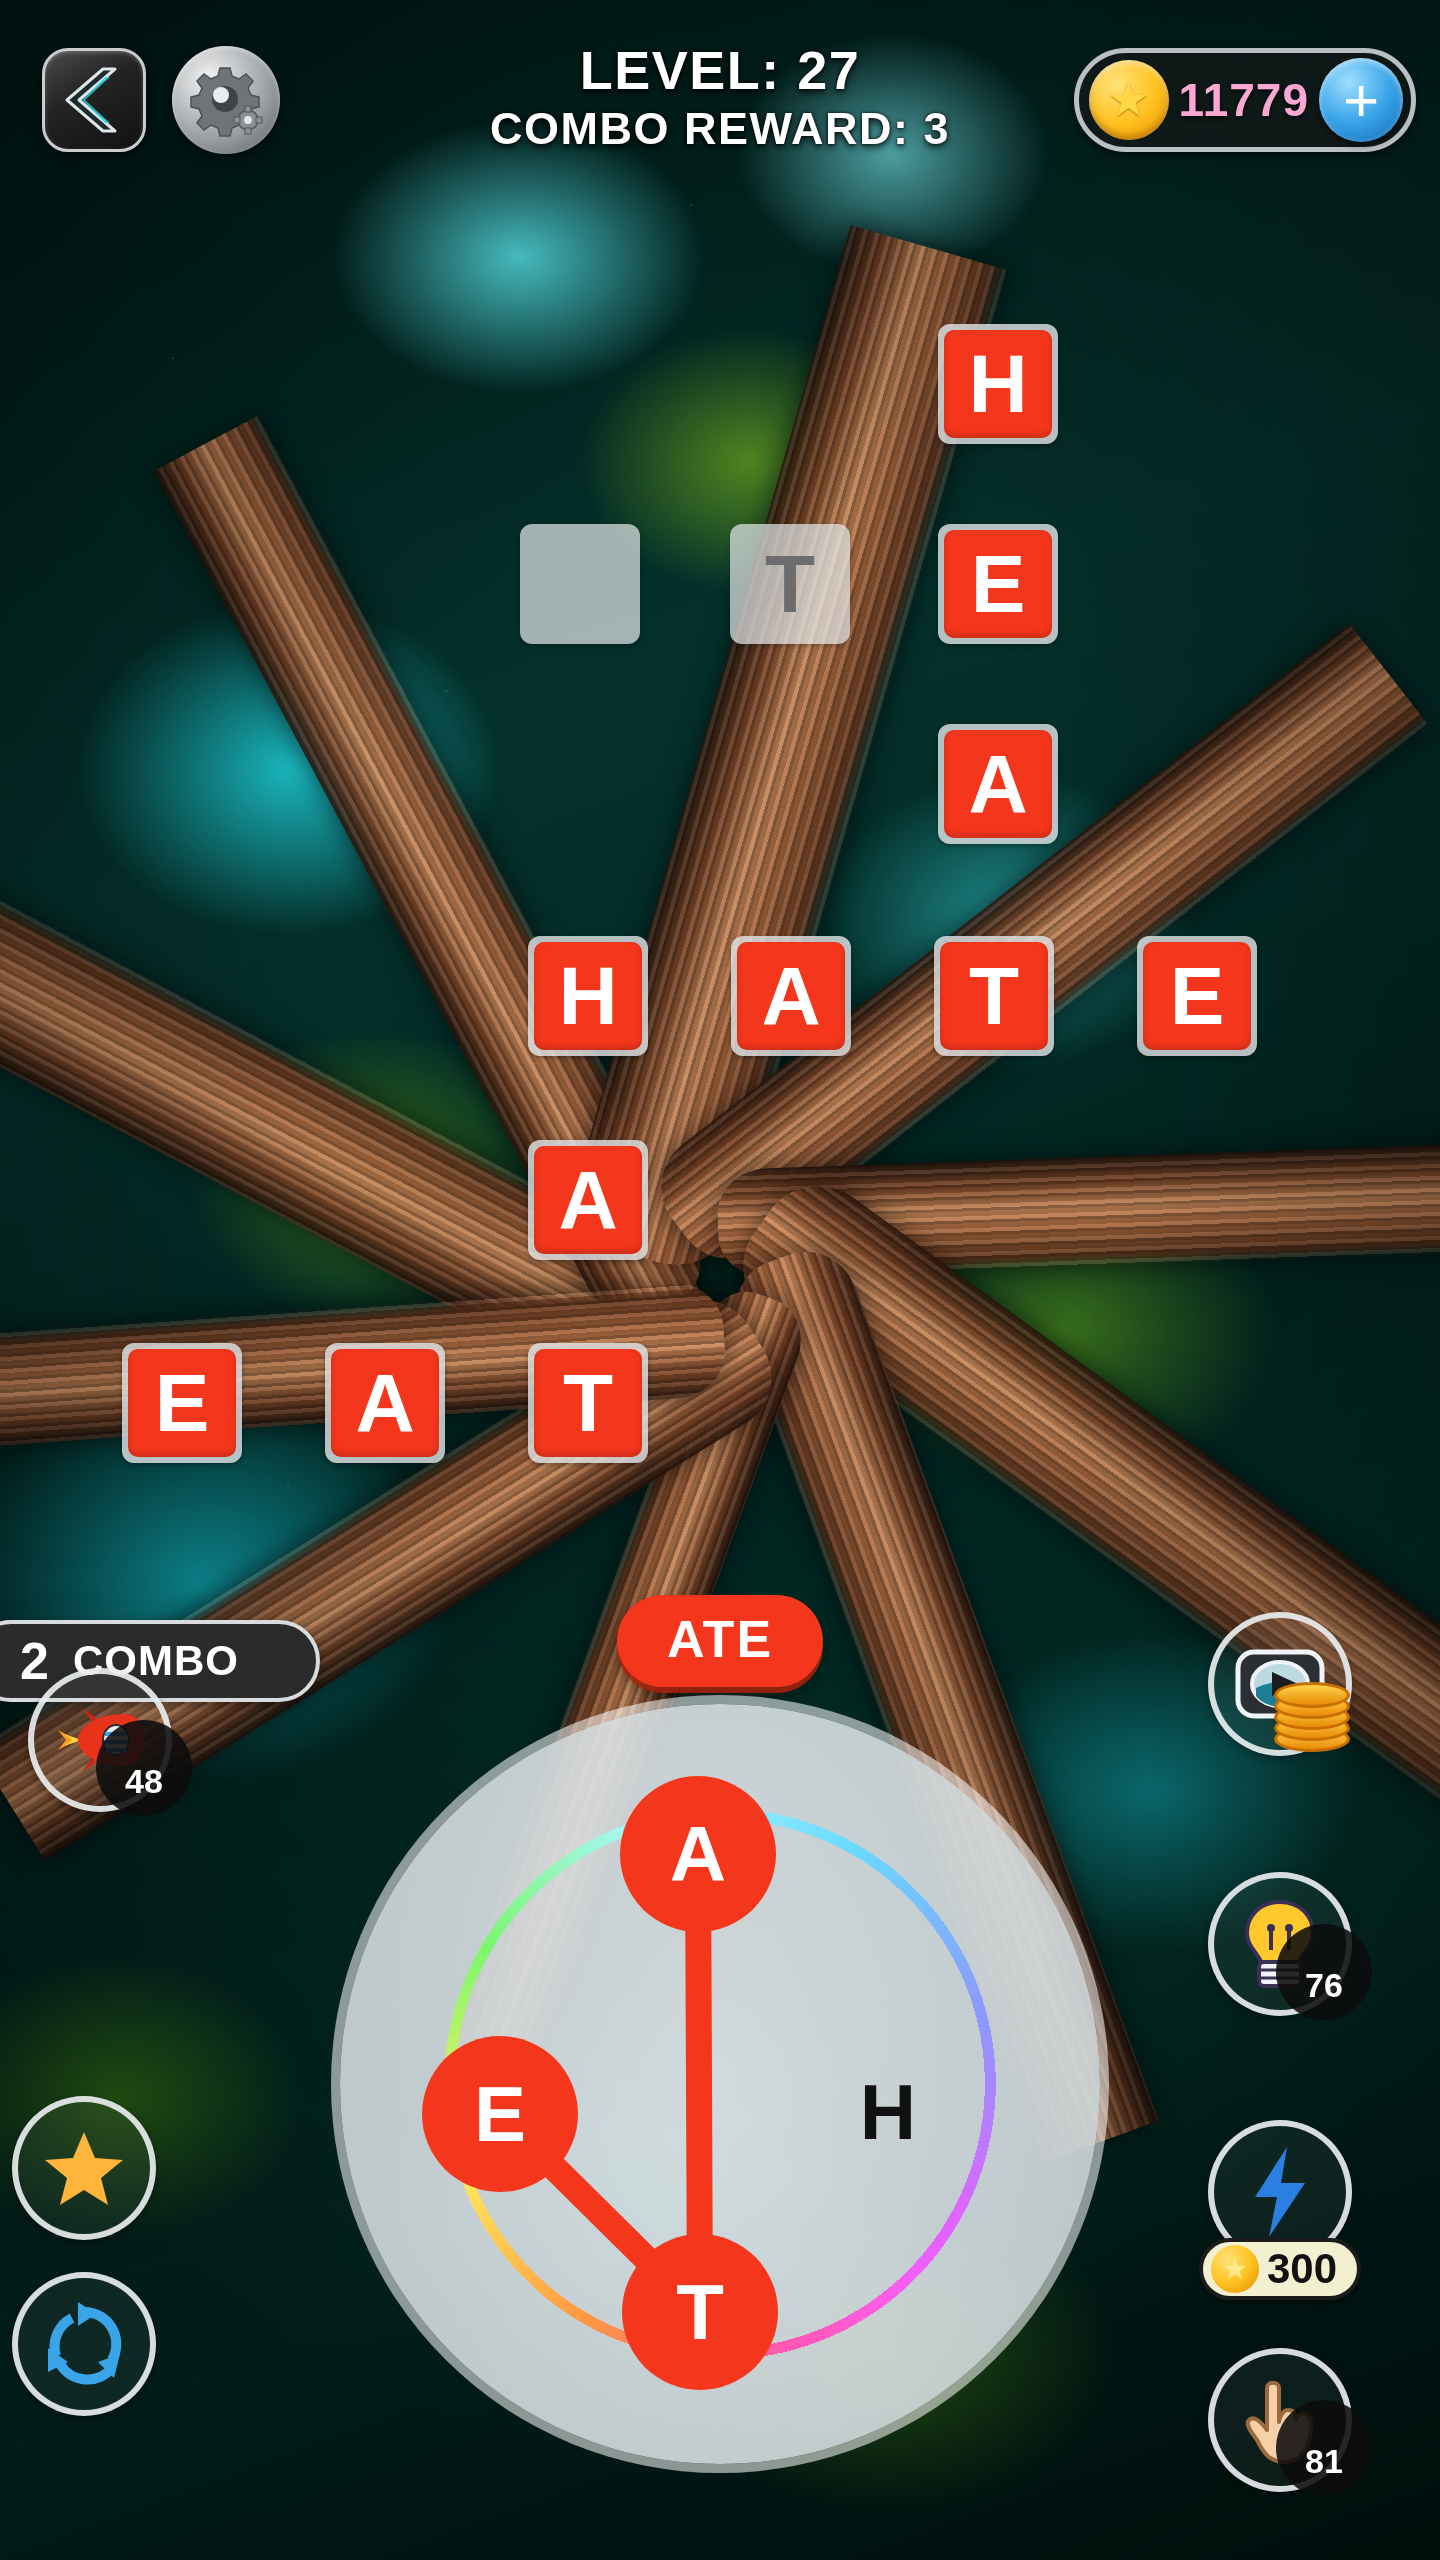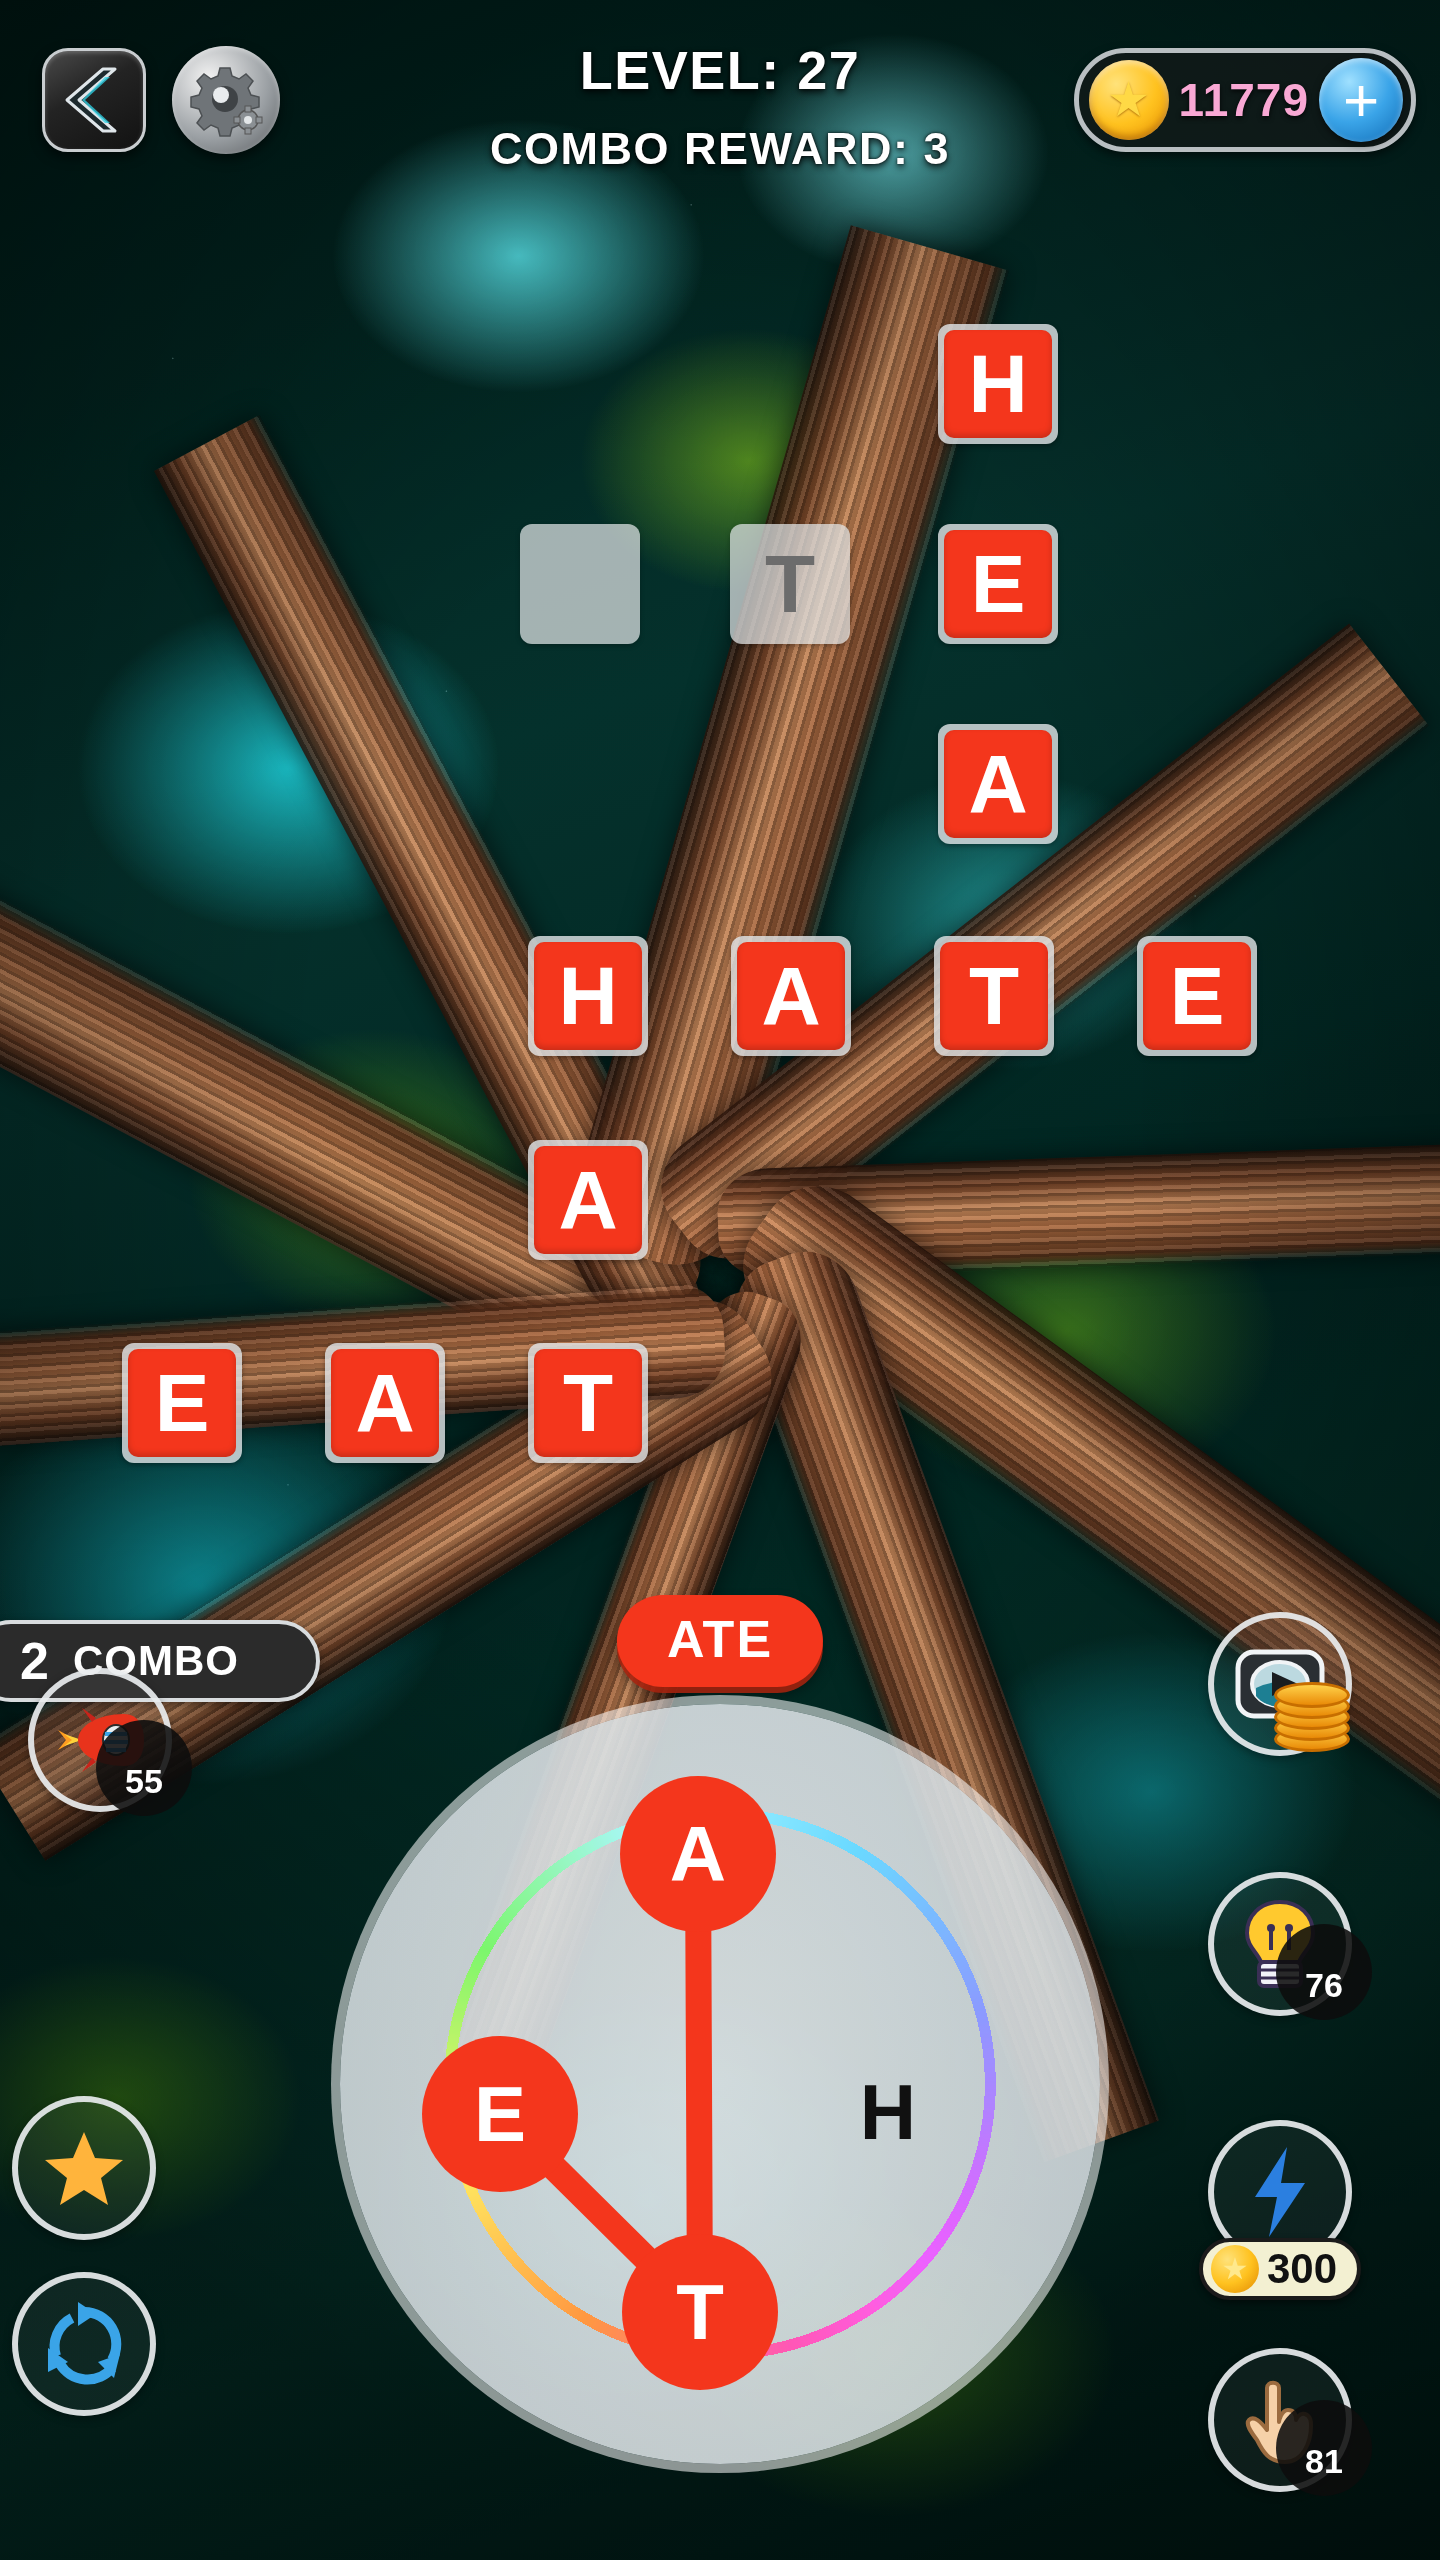--- a/index.html
+++ b/index.html
@@ -95,21 +95,21 @@
   .hud-center{
     position:absolute; left:50%; top:40px; transform:translateX(-50%);
     text-align:center; width:760px;
   }
   .hud-line{
     color:#ffffff; font-weight:bold; letter-spacing:1.5px;
     text-shadow:0 3px 7px rgba(0,0,0,.85), 0 0 3px rgba(0,0,0,.9);
     white-space:nowrap;
   }
   .hud-level{ font-size:54px; line-height:60px; }
-  .hud-combo{ font-size:45px; line-height:58px;margin-top:20px; }
+  .hud-combo{ font-size:45px; line-height:58px; }
 
   .coin-pill{
     position:absolute; right:24px; top:48px;
     height:104px; min-width:330px;
     border-radius:52px;
     background:rgba(22,24,24,.62);
     border:5px solid #b9bfc2;
     box-shadow:0 4px 10px rgba(0,0,0,.55);
     display:flex; align-items:center; gap:10px;
     padding:0 8px 0 10px;
@@ -380,21 +380,21 @@
   <div class="sidebtn" style="left:28px; top:1668px;">
     <svg width="96" height="72" viewBox="0 0 96 72">
       <path d="M24 36 L6 26 L14 36 L6 46 Z" fill="#ff9d21"></path>
       <path d="M30 36 L12 30 L20 36 L12 42 Z" fill="#ffd23a"></path>
       <path d="M26 36 C26 22 46 10 72 10 C86 10 92 22 92 36 C92 50 86 62 72 62 C46 62 26 50 26 36 Z" fill="#e8331c"></path>
       <path d="M40 18 L30 4 L44 14 Z" fill="#c9231a"></path>
       <path d="M40 54 L30 68 L44 58 Z" fill="#c9231a"></path>
       <ellipse cx="64" cy="36" rx="13" ry="15" fill="#e9eef2" stroke="#2b2b2b" stroke-width="2"></ellipse>
       <path d="M53 30 h22 M52 38 h24 M54 46 h20" stroke="#3aa4e8" stroke-width="4"></path>
     </svg>
-    <div class="badge-count">55</div>
+    <div class="badge-count">48</div>
   </div>
 
   <div class="sidebtn" style="left:12px; top:2096px;">
     <svg width="84" height="80" viewBox="0 0 84 80">
       <path d="M42 4 L53 30 L81 32 L59 50 L66 77 L42 62 L18 77 L25 50 L3 32 L31 30 Z" fill="#ffb43c"></path>
     </svg>
   </div>
 
   <div class="sidebtn" style="left:12px; top:2272px;">
     <svg width="92" height="92" viewBox="0 0 92 92">

